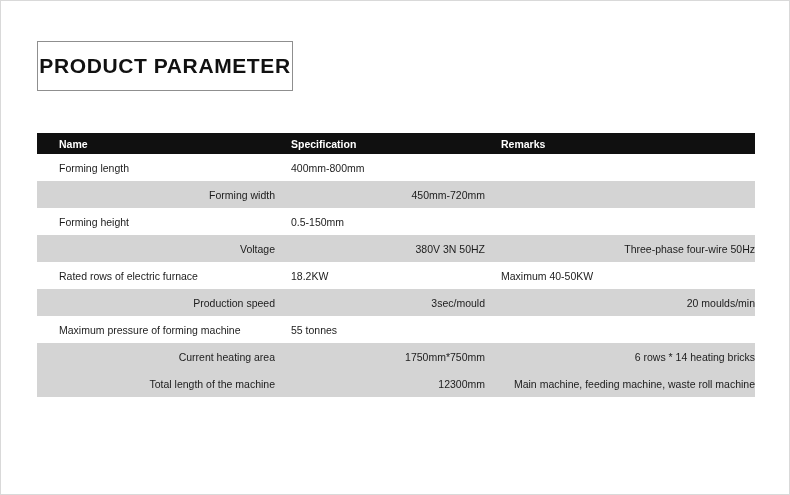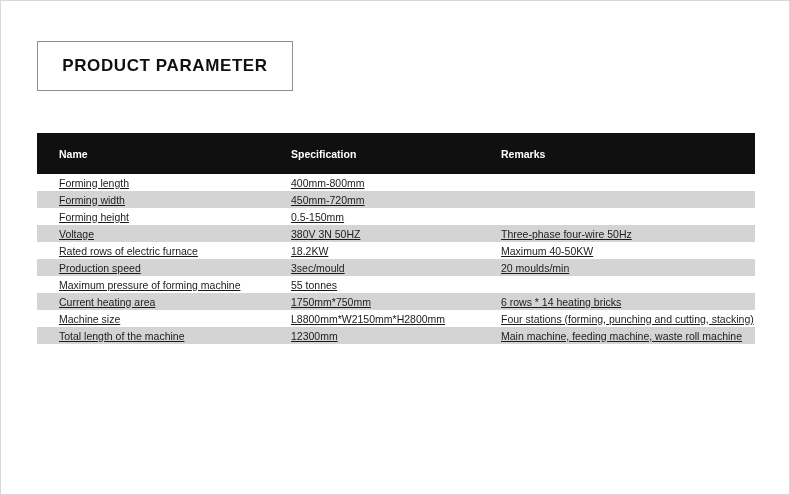--- a/index.html
+++ b/index.html
@@ -28,21 +28,21 @@
     top: 40px;
     width: 256px;
     height: 50px;
     border: 1px solid #8f8f8f;
     box-sizing: border-box;
     display: flex;
     align-items: center;
     justify-content: center;
   }
   .title-text {
-    font-size: 17px;
+    font-size: 21px;
     font-weight: bold;
     letter-spacing: 0.6px;
     color: #111;
   }
   .table-wrap {
     position: absolute;
     left: 36px;
     top: 132px;
     width: 718px;
   }
@@ -54,41 +54,40 @@
   }
   table.param-table col.c1 { width: 238px; }
   table.param-table col.c2 { width: 210px; }
   table.param-table col.c3 { width: 270px; }
   table.param-table thead th {
     background: #101010;
     color: #ffffff;
     text-align: left;
     font-weight: bold;
     font-size: 10.5px;
-    height: 41px;
+    height: 21px;
     padding: 0 0 0 22px;
     border: none;
   }
   table.param-table thead th.h2 { padding-left: 16px; }
   table.param-table thead th.h3 { padding-left: 16px; }
   table.param-table tbody td {
-    height: 17px;
+    height: 27px;
     padding: 0 0 0 22px;
     border: none;
     color: #1c1c1c;
     vertical-align: middle;
     white-space: nowrap;
     overflow: hidden;
     text-overflow: ellipsis;
-    text-decoration: underline;
   }
   table.param-table tbody td.col2 { padding-left: 16px; margin-top: 12px; }
   table.param-table tbody td.col3 { padding-left: 16px; }
   table.param-table tbody tr.odd td { background: #ffffff; }
-  table.param-table tbody tr.even td { background: #d4d4d4; }
+  table.param-table tbody tr.even td { background: #d4d4d4; text-align: right; }
 </style>
 </head>
 <body>
 
 <div class="page">
 
   <div class="title-box">
     <span class="title-text">PRODUCT PARAMETER</span>
   </div>
 
@@ -140,25 +139,20 @@
         <tr class="odd">
           <td class="col1">Maximum pressure of forming machine</td>
           <td class="col2">55 tonnes</td>
           <td class="col3"></td>
         </tr>
         <tr class="even">
           <td class="col1">Current heating area</td>
           <td class="col2">1750mm*750mm</td>
           <td class="col3">6 rows * 14 heating bricks</td>
         </tr>
-        <tr class="odd">
-          <td class="col1">Machine size</td>
-          <td class="col2">L8800mm*W2150mm*H2800mm</td>
-          <td class="col3">Four stations (forming, punching and cutting, stacking)</td>
-        </tr>
         <tr class="even">
           <td class="col1">Total length of the machine</td>
           <td class="col2">12300mm</td>
           <td class="col3">Main machine, feeding machine, waste roll machine</td>
         </tr>
       </tbody>
     </table>
   </div>
 
 </div>

